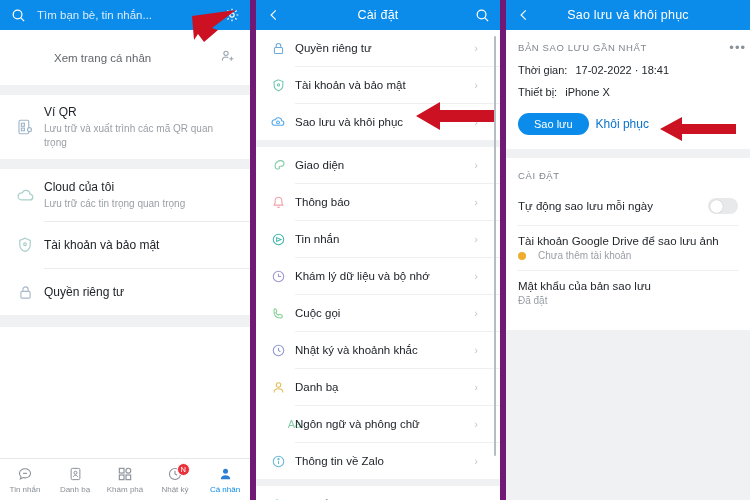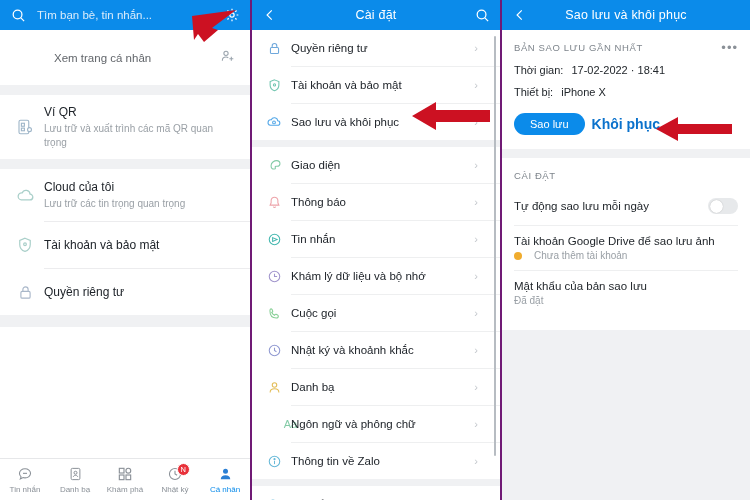--- a/index.html
+++ b/index.html
@@ -5,21 +5,21 @@
   * { box-sizing: border-box; margin:0; padding:0; }
   html,body { width:750px; height:500px; }
   body {
     font-family: "Liberation Sans", sans-serif;
     background:#ffffff;
     overflow:hidden;
   }
   .stage { position:relative; width:750px; height:500px; display:flex; }
 
   .panel { position:relative; width:250px; height:500px; background:#ffffff; overflow:hidden; }
-  .panel + .panel { border-left:2px solid #701a75; }
+  .panel + .panel { border-left:6px solid #701a75; }
 
   
   .hdr {
     height:30px; background:#0b8bea; display:flex; align-items:center;
     padding:0 8px; color:#ffffff; flex:0 0 auto;
   }
   .hdr .ttl { flex:1; text-align:center; font-size:12.5px; color:#fff; letter-spacing:.2px; }
   .hdr-icon { width:20px; height:20px; display:flex; align-items:center; justify-content:center; color:#fff; }
   .hdr-icon svg { display:block; }
   .srch-ph { flex:1; font-size:11.5px; color:#d9ecfb; padding-left:9px; }
@@ -66,32 +66,32 @@
   .mrow .mlbl { flex:1; font-size:11.5px; color:#20252b; margin-left:5px; }
   .mrow .chev { color:#c3c7cc; font-size:11px; margin-right:12px; }
   .mdiv { height:1px; background:#eeeff0; margin-left:39px; }
   .mgap { height:7px; background:#f0f1f3; }
   .scrollbar {
     position:absolute; right:4px; top:6px; width:2px; height:420px; background:#b7bcc2; border-radius:2px;
   }
 
   
   .sec-hd { font-size:9.5px; letter-spacing:.6px; color:#7e858c; padding:12px 12px 6px 12px; background:#fff; }
-  .sec-hd-row { display:flex; align-items:center; background:#fff; padding:12px 12px 6px 12px; }
+  .sec-hd-row { display:flex; align-items:center; background:#fff; padding:12px 4px 6px 12px; }
   .sec-hd-row .shl { flex:1; font-size:9.5px; letter-spacing:.6px; color:#7e858c; }
   .dots { color:#8a9097; font-size:13px; letter-spacing:1px; line-height:8px; }
   .kv { padding:2px 12px; font-size:11px; color:#22272c; background:#fff; line-height:18px; }
   .kv .k { color:#22272c; }
   .kv .v { color:#22272c; }
   .btnrow { display:flex; align-items:center; padding:10px 12px 14px 12px; background:#fff; gap:7px; }
   .pill {
     background:#0b8bea; color:#fff; font-size:11px; padding:5px 16px; border-radius:14px;
     display:inline-flex; align-items:center; justify-content:center;
   }
-  .linkbtn { color:#0b72cc; font-size:14px;font-weight:bold; }
+  .linkbtn { color:#0b72cc; font-size:12px; }
   .rgap { height:9px; background:#f0f1f3; }
   .rrow { background:#fff; padding:9px 12px; display:flex; align-items:center; min-height:38px; }
   .rrow .rlbl { flex:1; font-size:11.5px; color:#22272c; }
   .rsub { font-size:10px; color:#9aa0a6; margin-top:3px; display:flex; align-items:center; gap:12px; }
   .warn-dot { width:8px; height:8px; border-radius:50%; background:#f0ac2e; display:inline-block; flex:0 0 8px; }
   .rdiv { height:1px; background:#eeeff0; margin:0 12px; }
   .toggle {
     width:30px; height:16px; border-radius:9px; background:#e7e9eb; position:relative; flex:0 0 30px;
   }
   .toggle .knob { position:absolute; left:1.5px; top:1.5px; width:13px; height:13px; border-radius:50%; background:#fff; box-shadow:0 0 1px rgba(0,0,0,.3); }

